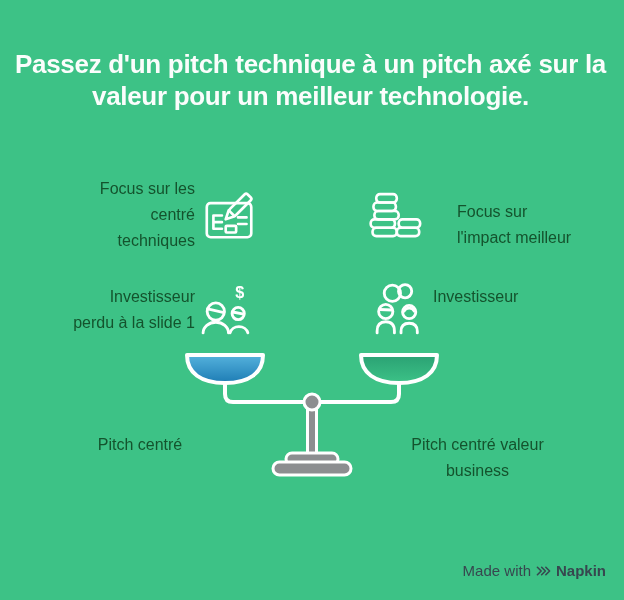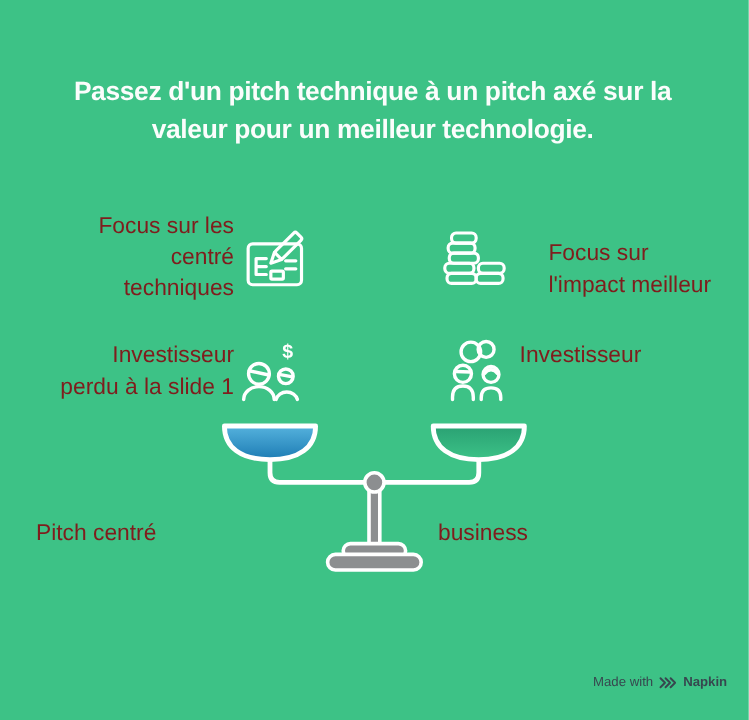--- a/index.html
+++ b/index.html
@@ -2,45 +2,45 @@
 <html><head>
 <meta charset="utf-8">
 <style>
   html,body { margin:0; padding:0; }
   body { font-family:"Liberation Sans", sans-serif; }
   .canvas {
     position:relative; width:624px; height:600px;
     background:#3dc286; overflow:hidden;
   }
   .title {
-    position:absolute; left:0; top:60px; width:621px;
+    position:absolute; left:0; top:48px; width:621px;
     text-align:center; color:#fbfdfc; font-weight:bold;
-    font-size:22px; line-height:32px; letter-spacing:-0.3px;
+    font-size:26px; line-height:32px; letter-spacing:-0.3px;
   }
   .title .tl { display:block; white-space:nowrap; }
   .lbl {
-    position:absolute; color:#7f1d1d; font-size:19px; line-height:26px;
+    position:absolute; color:#14532d; font-size:16px; line-height:26px;
   }
   .lbl div { white-space:nowrap; }
   .ta-r { text-align:right; }
   .ta-l { text-align:left; }
-  .ta-c { text-align:left; }
+  .ta-c { text-align:center; }
   .abs { position:absolute; }
   
   .ic { stroke:#ffffff; }
   .ic .shape { fill:none; stroke-width:2.8; stroke-linecap:round; stroke-linejoin:round; }
   .ic .fillwhite { fill:#ffffff; stroke:none; font-weight:bold; }
   
   .scale-line { fill:none; stroke:#ffffff; stroke-width:4; stroke-linecap:round; }
   .scale-gray { stroke:#ffffff; stroke-width:3; }
   .pan { stroke:#ffffff; stroke-width:4; stroke-linejoin:round; }
   .footer {
     position:absolute; top:562px; right:18px;
     display:flex; align-items:center; gap:5px;
-    color:#37474f; font-size:11px;
+    color:#37474f; font-size:15px;
   }
   .footer .brand { font-weight:bold; }
   .napkin-logo { stroke:#37474f; fill:none; stroke-width:1.7; stroke-linecap:round; stroke-linejoin:round; }
 </style>
 </head>
 <body>
 
 <div class="canvas">
 
   <div class="title">
@@ -124,20 +124,21 @@
     <rect class="scale-gray" x="111" y="117" width="78" height="13" rx="6.5" fill="#8c8e90"></rect>
     <circle class="scale-gray" cx="150" cy="57" r="8" fill="#8c8e90"></circle>
     <path class="pan" fill="url(#gradL)" d="M25 10 H101 C101 28 87 38 63 38 C39 38 25 28 25 10 Z"></path>
     <path class="pan" fill="url(#gradR)" d="M199 10 H275 C275 28 261 38 237 38 C213 38 199 28 199 10 Z"></path>
   </svg>
 
   <div class="lbl ta-c" style="left:30px; top:432px; width:220px;">
     <div>Pitch centré</div>
   </div>
   <div class="lbl ta-c" style="left:365px; top:432px; width:225px;">
+    <div>Pitch centré valeur</div>
     <div>business</div>
   </div>
 
   <div class="footer">
     <span>Made with</span>
     <svg class="napkin-logo" width="15" height="14" viewBox="0 0 16 14">
       <path d="M1.5 3 L5.5 7 L1.5 11"></path>
       <path d="M6 3 L10 7 L6 11"></path>
       <path d="M10.5 3 L14.5 7 L10.5 11"></path>
     </svg>

